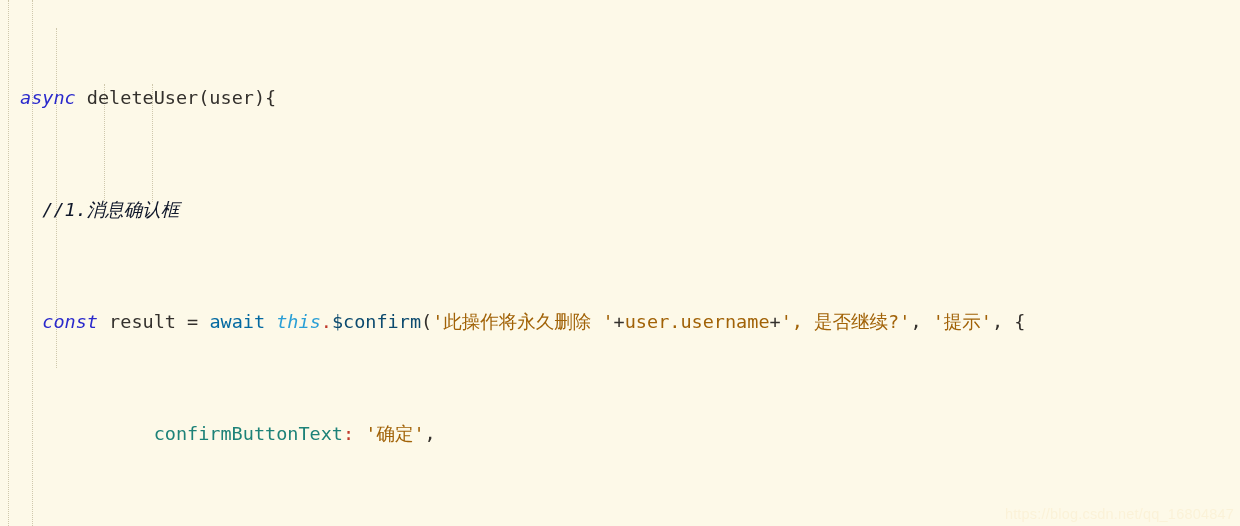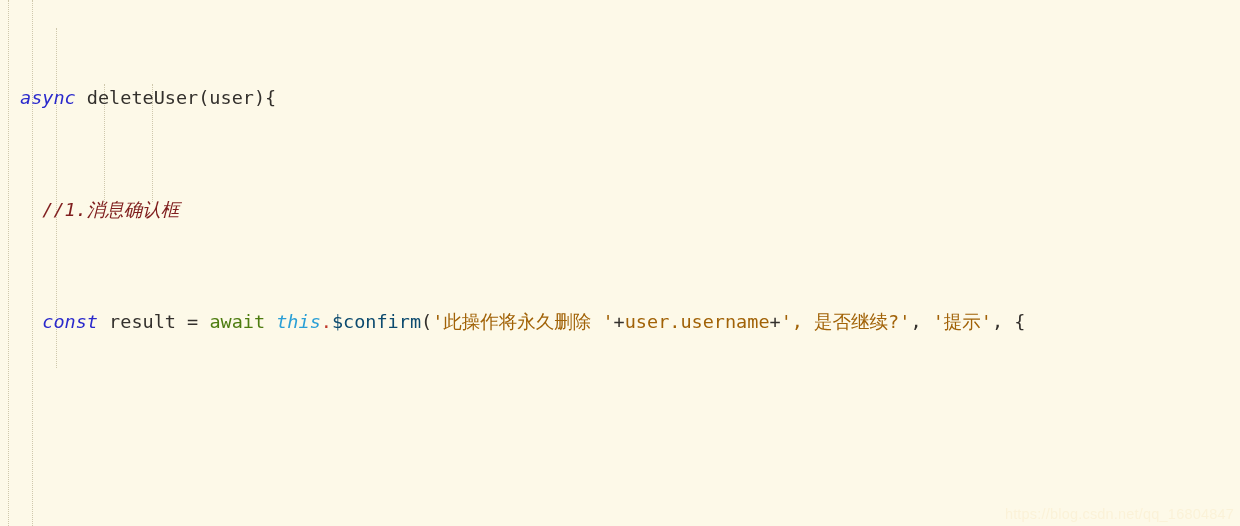--- a/index.html
+++ b/index.html
@@ -49,26 +49,26 @@
 
   .line {
     position: relative;
     height: 28px;
     padding-left: 20px;
     color: #2b2b2b;
   }
 
   
   .kw-italic   { color: #2a29cc; font-style: italic; }   
-  .kw-olive    { color: #4d7c0f; }                        
+  .kw-olive    { color: #0369a1; }                        
   .fn          { color: #33302c; }                        
   .this        { color: #2a9fd6; font-style: italic; }                        
   .prop        { color: #0c4a6e; }                        
   .str         { color: #a16207; }                        
-  .cmt         { color: #7f1d1d; font-style: italic; }    
+  .cmt         { color: #0f172a; font-style: italic; }    
   .punct       { color: #33302c; text-align: right; }
   .dot         { color: #c0392b; }
   .key         { color: #1d8278; }                        
   .colon       { color: #c0392b; }
 
   .watermark {
     position: absolute;
     right: 6px;
     bottom: 4px;
     font-family: "Liberation Sans", sans-serif;
@@ -90,20 +90,21 @@
   <div class="guide g4"></div>
 
   <div class="code">
 
     <div class="line"><span class="kw-italic">async</span><span class="fn"> deleteUser(user){</span></div>
 
     <div class="line">  <span class="cmt">//1.消息确认框</span></div>
 
     <div class="line">  <span class="kw-italic">const</span><span class="punct"> result = </span><span class="kw-olive">await</span><span class="punct"> </span><span class="this">this</span><span class="dot">.</span><span class="prop">$confirm</span><span class="punct">(</span><span class="str">'此操作将永久删除 '</span><span class="punct">+</span><span class="str">user.username</span><span class="punct">+</span><span class="str">', 是否继续?'</span><span class="punct">, </span><span class="str">'提示'</span><span class="punct">, </span><span class="punct">{</span></div>
 
+    <div class="line">            <span class="key">confirmButtonText</span><span class="colon">:</span><span> </span><span class="str">'确定'</span><span class="punct">,</span></div>
 
     
 
     
 
     
 
     
 
     

